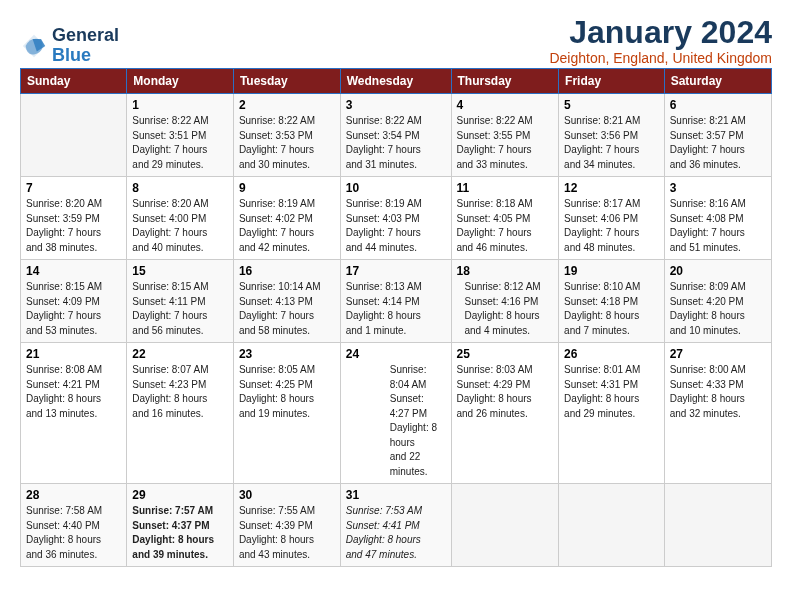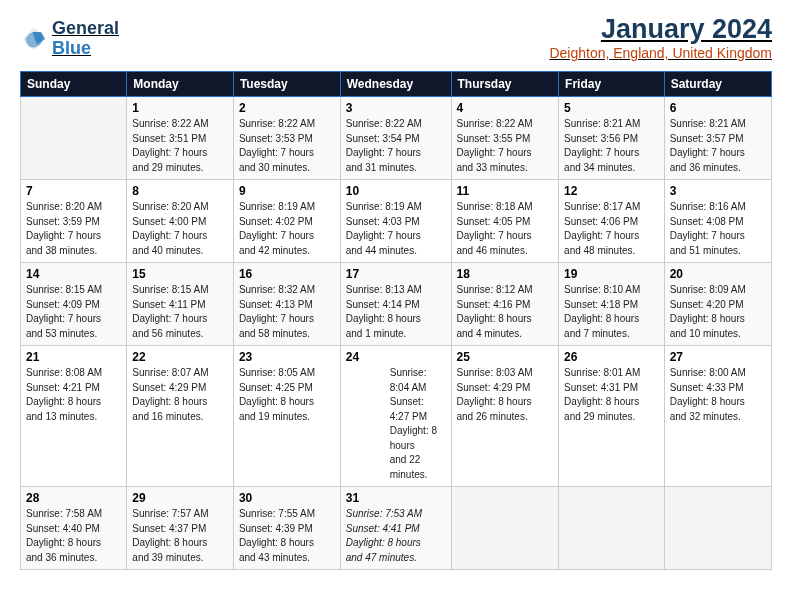--- a/index.html
+++ b/index.html
@@ -10,60 +10,59 @@
       height: 612px;
       overflow: hidden;
     }
     .page {
       width: 792px;
       padding: 16px 20px 10px 20px;
     }
     .header {
       display: flex;
       justify-content: space-between;
-      align-items: center;
-      margin-bottom: 10px;
-      text-decoration: underline;
+      align-items: flex-end;
+      margin-bottom: 2px;
     }
     .logo {
       display: flex;
       align-items: center;
       gap: 4px;
     }
     .logo-text {
       font-size: 18px;
       font-weight: bold;
       color: #1a3a5c;
       line-height: 1.1;
     }
     .logo-icon {
       width: 28px;
       height: 28px;
     }
     .title-block {
       text-align: right;
     }
     .month-title {
-      font-size: 27px;
+      font-size: 32px;
       font-weight: bold;
       color: #1a3a5c;
       line-height: 1;
     }
     .location {
       font-size: 14px;
       color: #c2410c;
       margin-top: 2px;
     }
     .calendar {
       width: 100%;
       border-collapse: collapse;
       font-size: 10.5px;
     }
     .calendar th {
-      background: #0f172a;
+      background: #7f1d1d;
       color: #fff;
       text-align: left;
       padding: 5px 6px;
       font-size: 12px;
       font-weight: bold;
       border: 1px solid #2a6fc4;
     }
     .calendar td {
       border: 1px solid #ccc;
       vertical-align: top;
@@ -235,35 +234,35 @@
           </td>
           <td>
             <span class="day-num">15</span>
             <div class="day-info" style="white-space: pre-line;">Sunrise: 8:15 AM
 Sunset: 4:11 PM
 Daylight: 7 hours
 and 56 minutes.</div>
           </td>
           <td>
             <span class="day-num">16</span>
-            <div class="day-info" style="white-space: pre-line;">Sunrise: 8:32 AM
+            <div class="day-info" style="white-space: pre-line;">Sunrise: 10:14 AM
 Sunset: 4:13 PM
 Daylight: 7 hours
 and 58 minutes.</div>
           </td>
           <td>
             <span class="day-num">17</span>
             <div class="day-info" style="white-space: pre-line;">Sunrise: 8:13 AM
 Sunset: 4:14 PM
 Daylight: 8 hours
 and 1 minute.</div>
           </td>
           <td>
             <span class="day-num">18</span>
-            <div class="day-info" style="white-space: pre-line;">Sunrise: 8:12 AM
+            <div class="day-info" style="white-space: pre-line; margin-left: 8px;">Sunrise: 8:12 AM
 Sunset: 4:16 PM
 Daylight: 8 hours
 and 4 minutes.</div>
           </td>
           <td>
             <span class="day-num">19</span>
             <div class="day-info" style="white-space: pre-line;">Sunrise: 8:10 AM
 Sunset: 4:18 PM
 Daylight: 8 hours
 and 7 minutes.</div>
@@ -280,21 +279,21 @@
           <td>
             <span class="day-num">21</span>
             <div class="day-info" style="white-space: pre-line;">Sunrise: 8:08 AM
 Sunset: 4:21 PM
 Daylight: 8 hours
 and 13 minutes.</div>
           </td>
           <td>
             <span class="day-num">22</span>
             <div class="day-info" style="white-space: pre-line;">Sunrise: 8:07 AM
-Sunset: 4:29 PM
+Sunset: 4:23 PM
 Daylight: 8 hours
 and 16 minutes.</div>
           </td>
           <td>
             <span class="day-num">23</span>
             <div class="day-info" style="white-space: pre-line;">Sunrise: 8:05 AM
 Sunset: 4:25 PM
 Daylight: 8 hours
 and 19 minutes.</div>
           </td>
@@ -330,21 +329,21 @@
         <tr>
           <td>
             <span class="day-num">28</span>
             <div class="day-info" style="white-space: pre-line;">Sunrise: 7:58 AM
 Sunset: 4:40 PM
 Daylight: 8 hours
 and 36 minutes.</div>
           </td>
           <td>
             <span class="day-num">29</span>
-            <div class="day-info" style="white-space: pre-line;">Sunrise: 7:57 AM
+            <div class="day-info" style="white-space: pre-line; font-weight: bold;">Sunrise: 7:57 AM
 Sunset: 4:37 PM
 Daylight: 8 hours
 and 39 minutes.</div>
           </td>
           <td>
             <span class="day-num">30</span>
             <div class="day-info" style="white-space: pre-line;">Sunrise: 7:55 AM
 Sunset: 4:39 PM
 Daylight: 8 hours
 and 43 minutes.</div>

